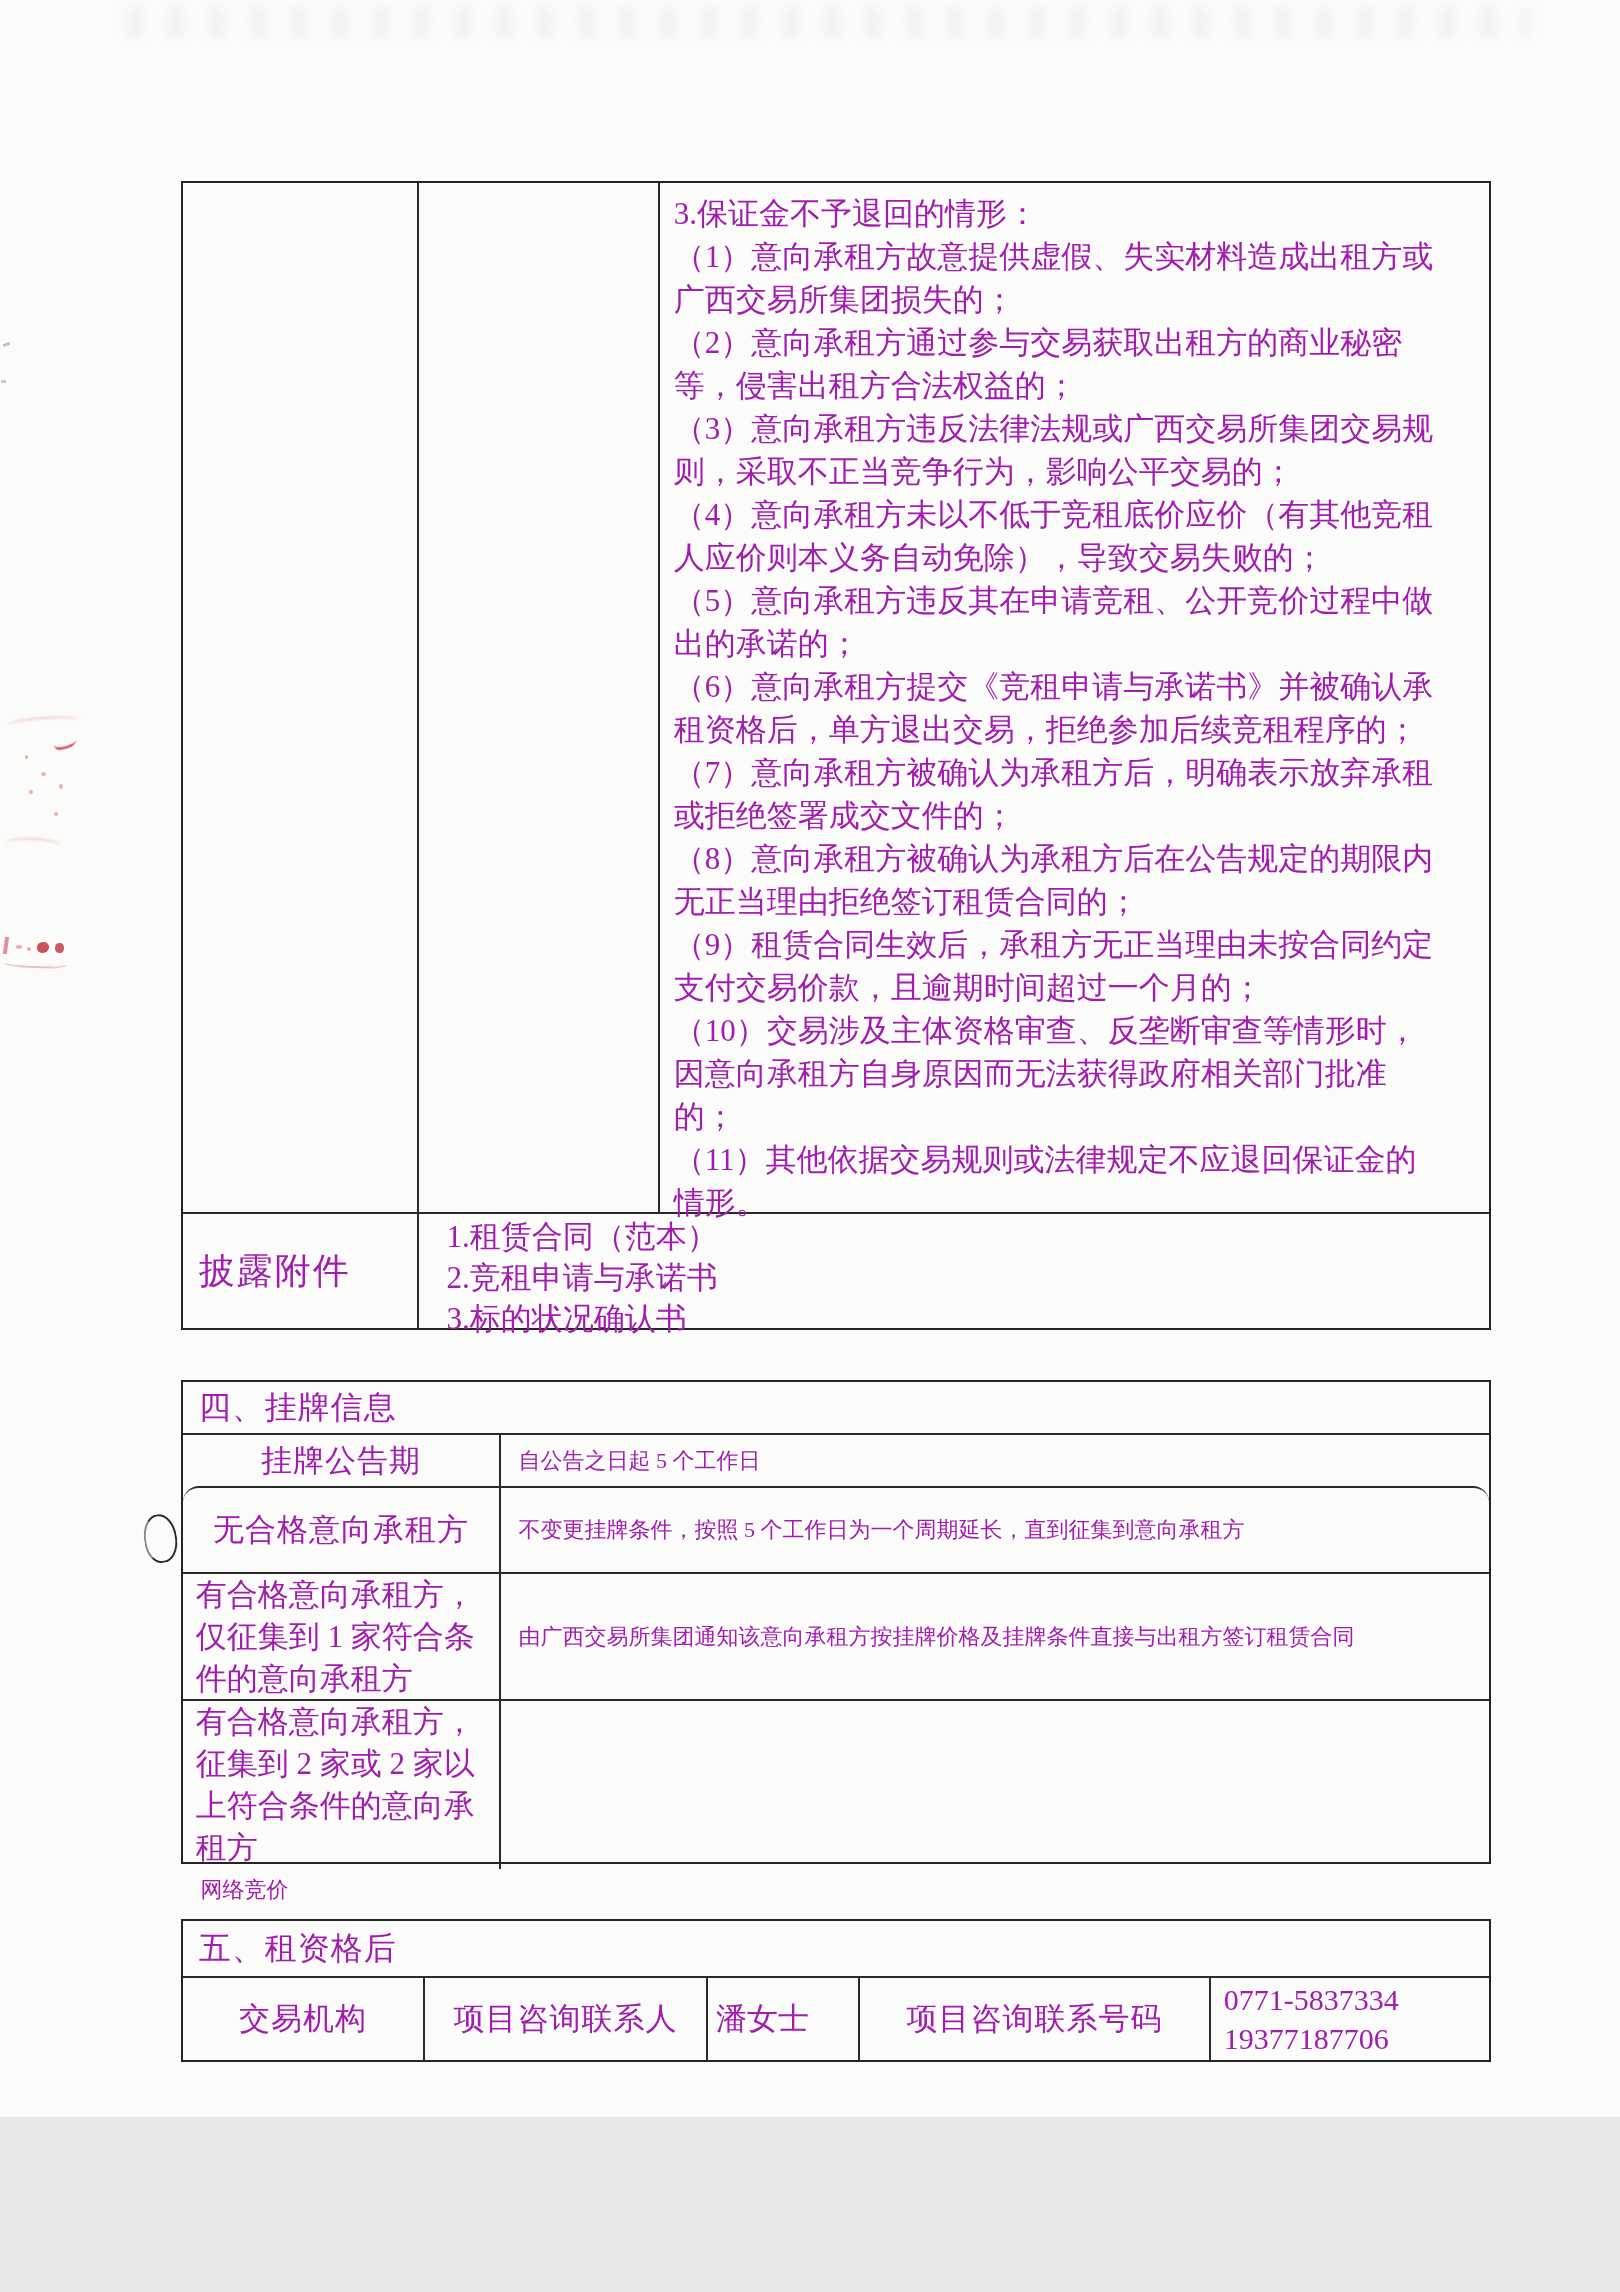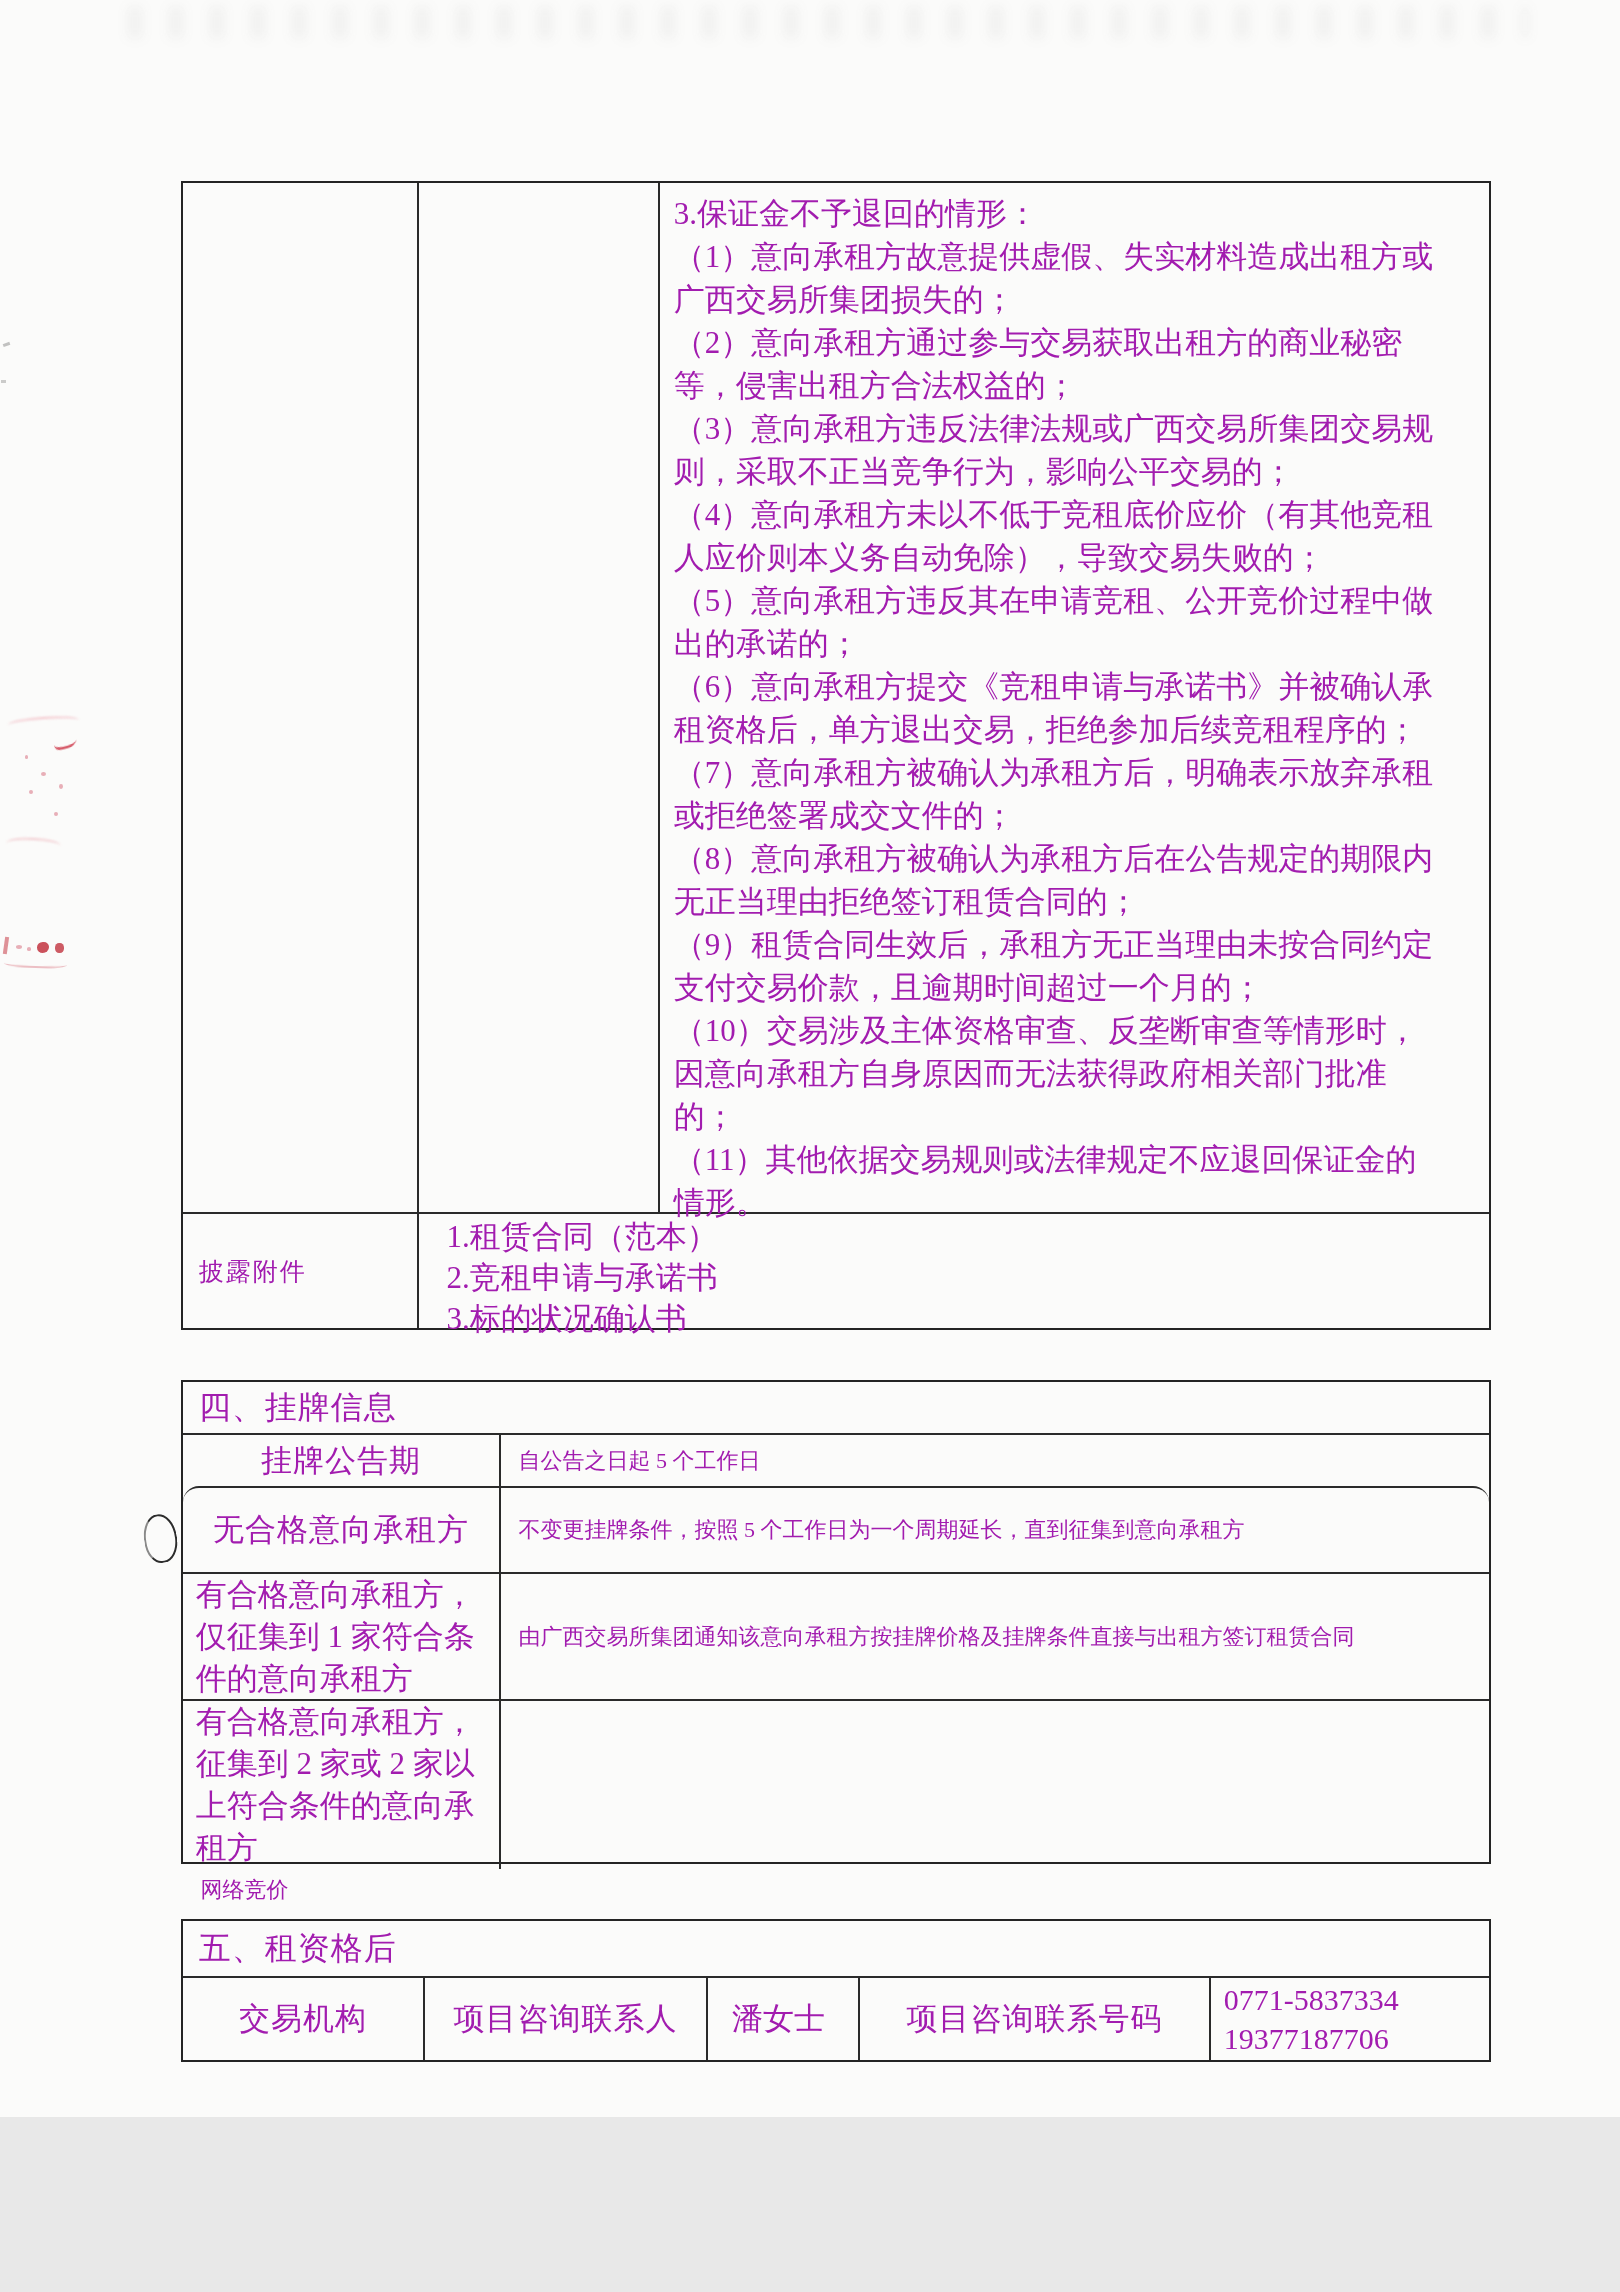--- a/index.html
+++ b/index.html
@@ -18,38 +18,38 @@
   .vline{border-right:2px solid #2a2a2a;}
   .hline{border-top:2px solid #2a2a2a;}
   
   #table1{top:181px;}
   .t1-row1{height:1029px;}
   .t1-colA{width:236px;}
   .t1-colB{width:241px;}
   .t1-colC{flex:1;padding:8.8px 9.8px 0 13.7px;font-size:31px;line-height:43px;}
   .clause-lines div{white-space:nowrap;}
   .t1-row2{height:116px;}
-  .t1-row2-label{width:236px;display:flex;align-items:center;padding-left:15.7px;font-size:25px;letter-spacing:2px;}
+  .t1-row2-label{width:236px;display:flex;align-items:center;padding-left:15.7px;font-size:36px;letter-spacing:2px;}
   .t1-row2-content{flex:1;padding:2px 0 0 27.4px;font-size:31px;line-height:41px;}
   
   #table2{top:1380px;}
   .t2-header{height:51px;display:flex;align-items:center;padding-left:15.7px;font-size:32px;letter-spacing:1px;}
   .t2-lab{width:318px;display:flex;align-items:center;font-size:31px;line-height:42px;}
   .t2-lab.center{justify-content:center;letter-spacing:1px;}
   .t2-lab.left{padding:0 12.7px;}
   .t2-val{flex:1;display:flex;align-items:center;padding:0 57px 0 17.6px;font-size:22px;line-height:42px;}
   .h54{height:53px;} .h88{height:86px;border-radius:16px;} .h130{height:127px;} .h166{height:163px;flex-direction:column;}
   
   #table3{top:1919px;}
   .t3-header{height:55px;display:flex;align-items:center;padding-left:15.7px;font-size:32px;letter-spacing:1px;}
   .t3-row{height:84px;}
   .t3-c{display:flex;align-items:center;font-size:31px;}
   .t3-c1{width:242px;justify-content:center;letter-spacing:1px;}
   .t3-c2{width:283px;justify-content:center;letter-spacing:1px;}
-  .t3-c3{width:152px;padding-left:24px;}
+  .t3-c3{width:152px;padding-left:8px;}
   .t3-c4{width:351px;justify-content:center;letter-spacing:1px;}
   .t3-c5{flex:1;flex-direction:column;align-items:flex-start;justify-content:center;padding-left:12.7px;line-height:39px;font-size:30px;}
   
   .page-number{position:absolute;left:181px;top:2121px;width:1310px;text-align:center;font-size:30px;}
   
   .ghost-band{position:absolute;left:127px;top:5.9px;width:1402px;height:33px;
     background:repeating-linear-gradient(90deg,rgba(110,110,110,.12) 0 15.7px,transparent 15.7px 41px);
     filter:blur(5.9px);opacity:.55;}
   .red-wave1{position:absolute;left:7.8px;top:717px;width:71px;height:8.8px;border-top:2.9px solid rgba(228,85,105,.32);border-radius:50%;transform:rotate(-4deg);filter:blur(1px);}
   .red-check{position:absolute;left:54px;top:732px;width:22.5px;height:13.7px;border-bottom:3.9px solid #cf3b4c;border-radius:40%;transform:rotate(-14deg) skewX(-18deg);filter:blur(0.4px);opacity:.82;}

